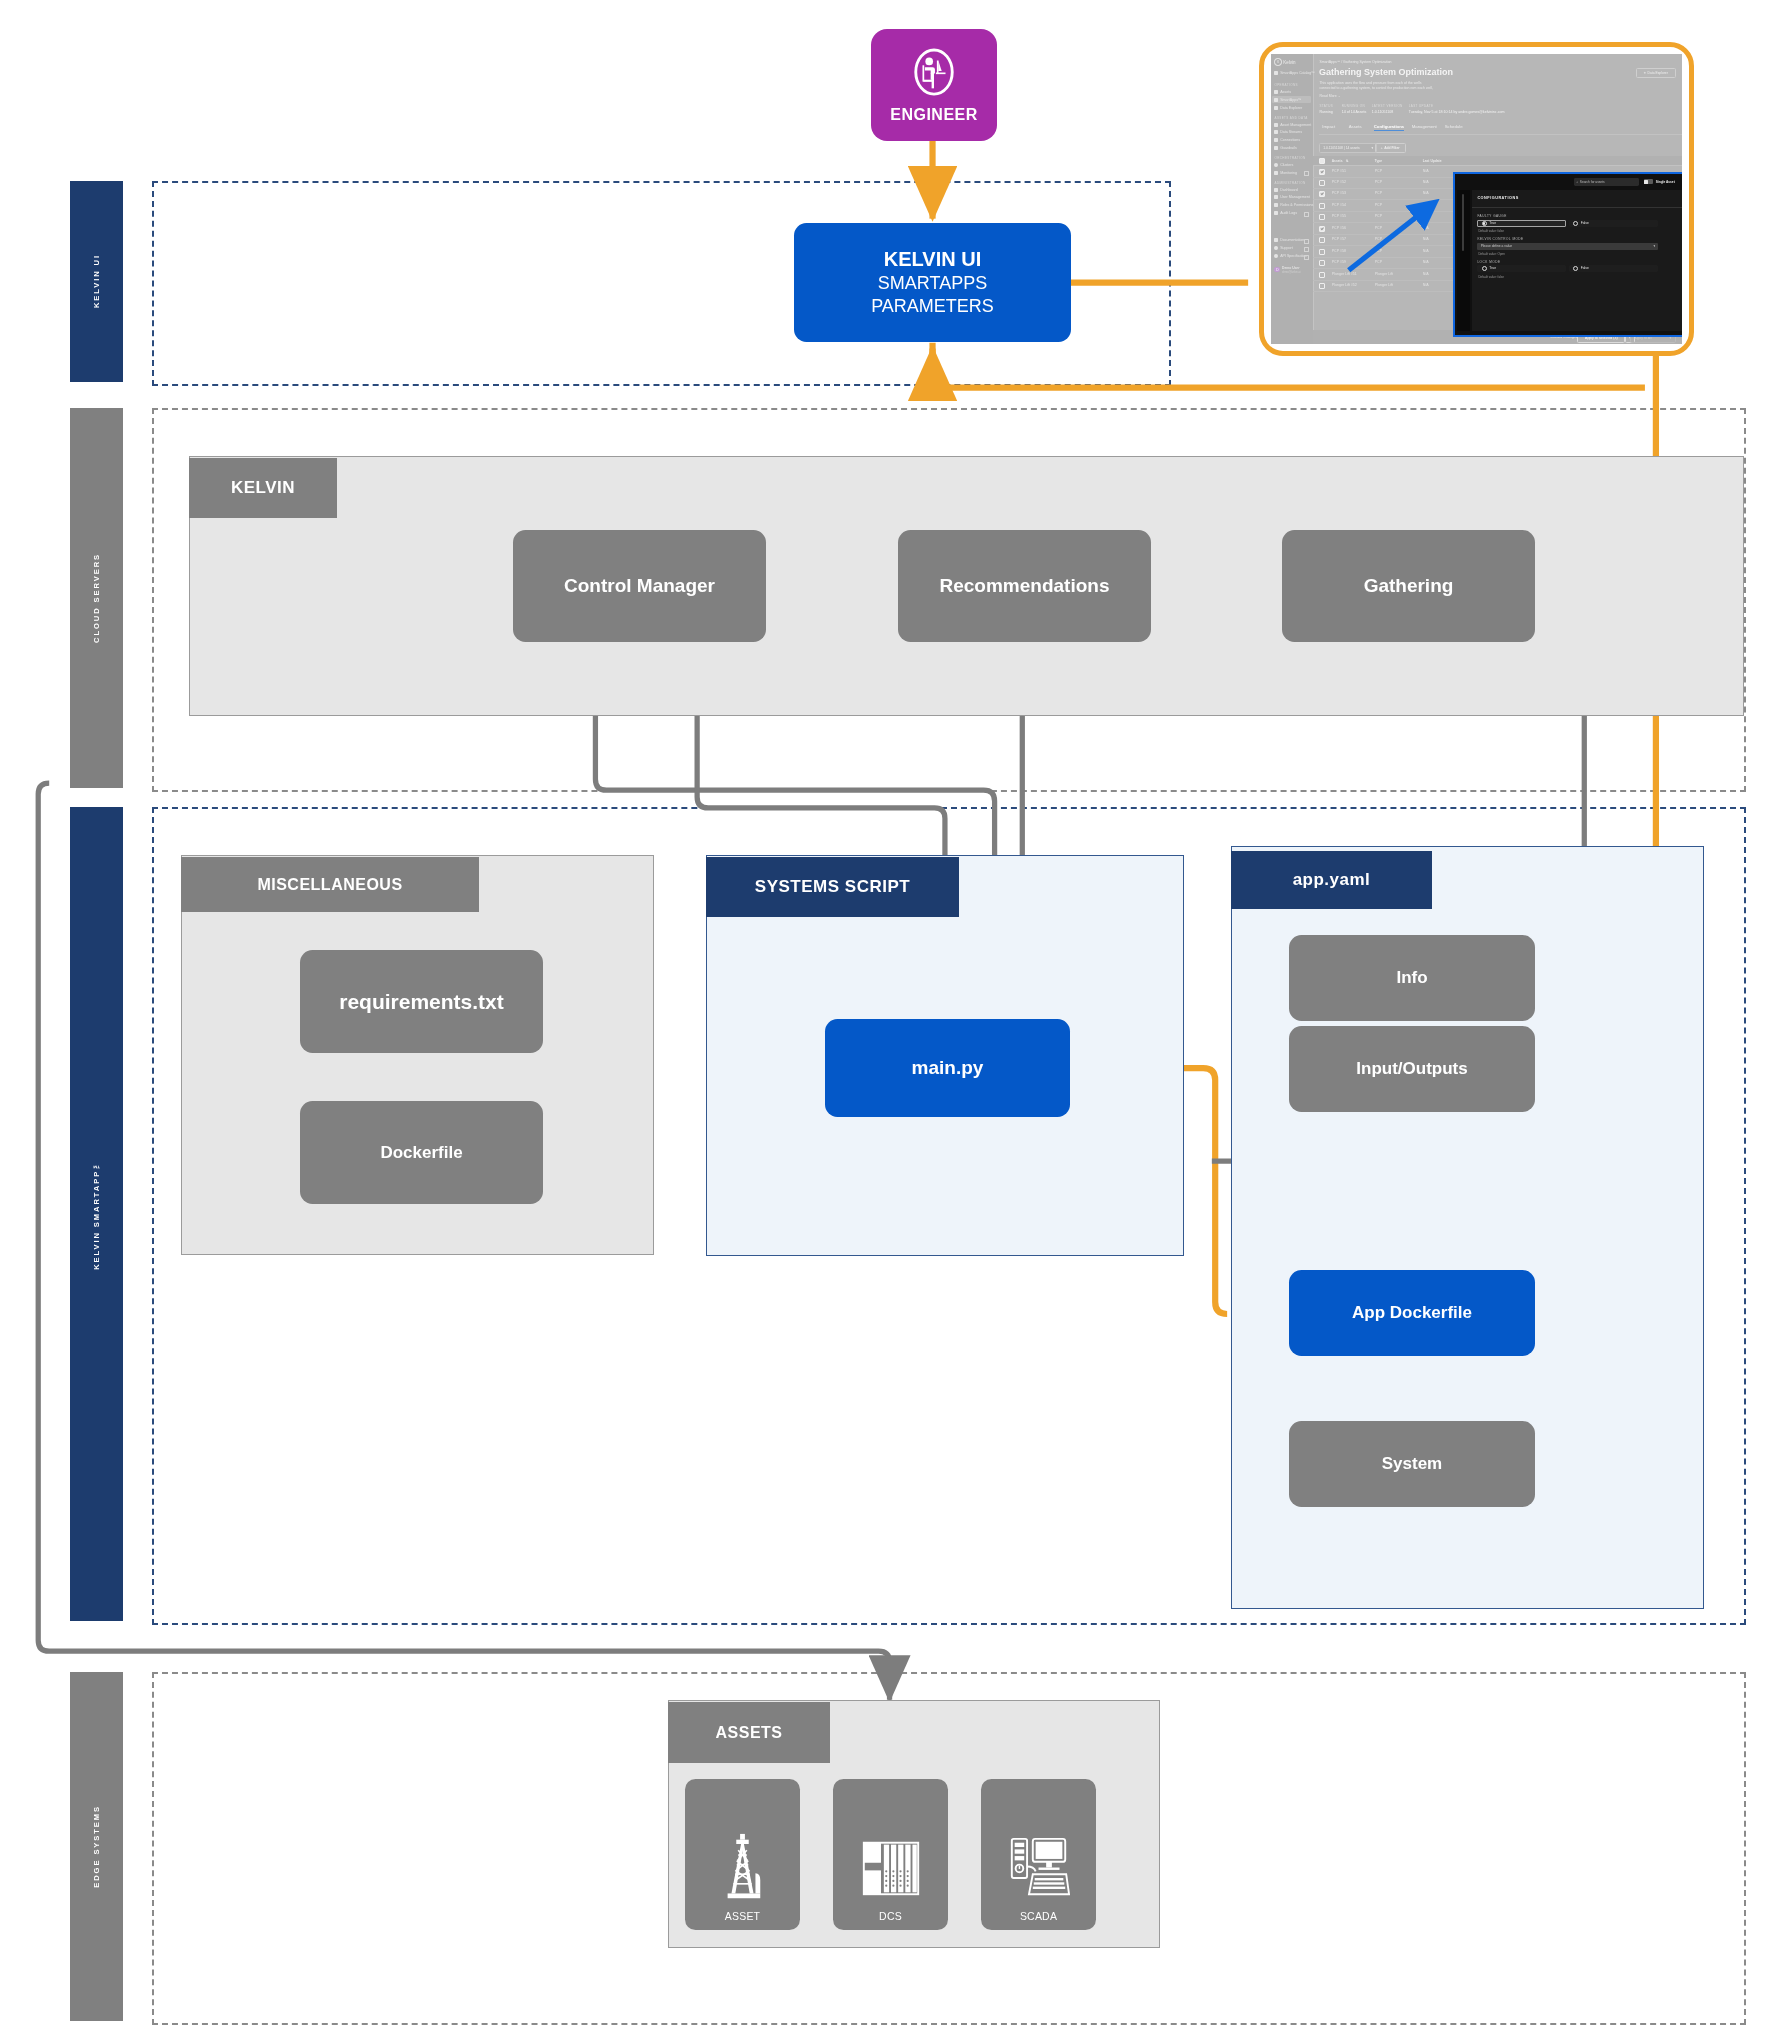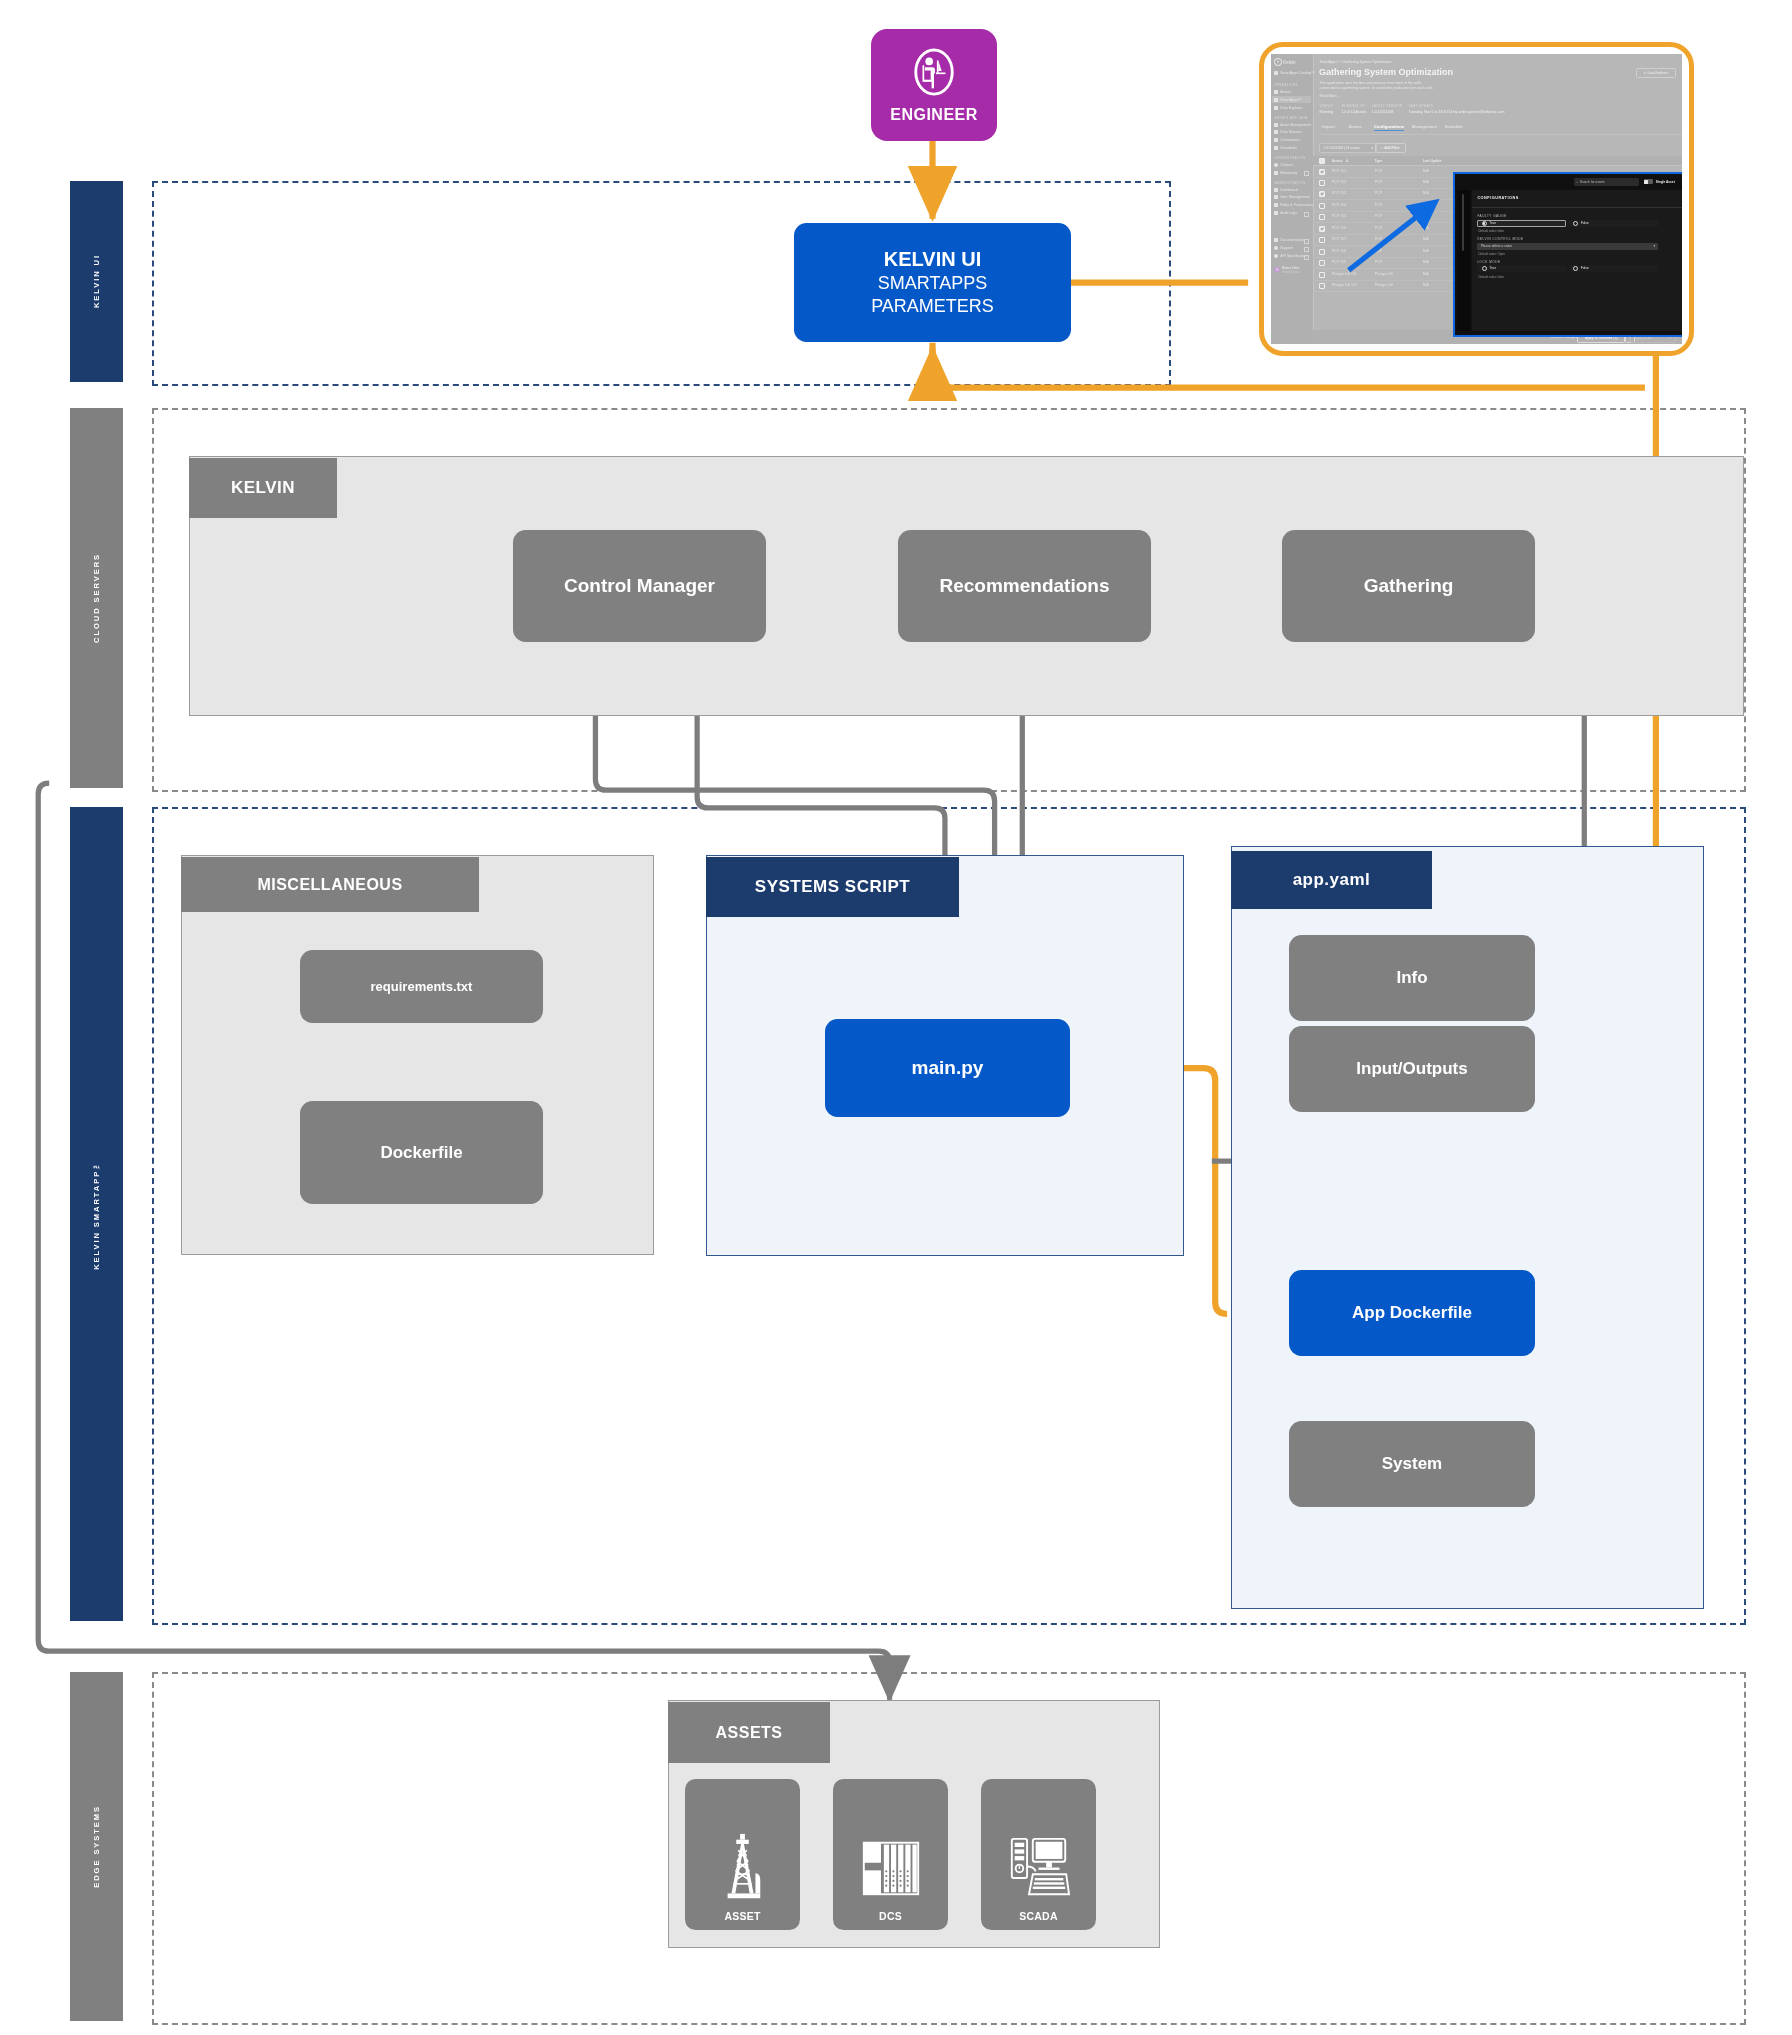--- a/index.html
+++ b/index.html
@@ -88,21 +88,21 @@
   .cfg-opt.sel{border-color:#a5a5a5;}
   .cfg-radio{width:3.3px;height:3.3px;border:0.6px solid #d8d8d8;border-radius:50%;position:relative;flex:none;}
   .cfg-radio.on:after{content:"";position:absolute;inset:0.6px;background:#e8e8e8;border-radius:50%;}
   .cfg-sel2{position:absolute;height:7.6px;background:#3a3a3a;border-radius:1px;color:#c9c9c9;font-size:3.3px;
             display:flex;align-items:center;padding:0 3.3px;justify-content:space-between;box-sizing:border-box;}
   .cfg-def{position:absolute;color:#9a9a9a;font-size:3px;}
 
   
   .ic-card{position:absolute;background:#808080;border-radius:10.5px;display:flex;flex-direction:column;
            align-items:center;justify-content:flex-end;padding-bottom:7.6px;gap:3.8px;}
-  .ic-card .cap{color:#fff;font-weight:bold;font-size:10.5px;letter-spacing:0.2px;}
+  .ic-card .cap{color:#fff;font-weight:normal;font-size:10.5px;letter-spacing:0.2px;}
 
   svg.wires{position:absolute;left:0;top:0;width:1792px;height:2035px;pointer-events:none;}
 </style>
 </head>
 <body>
 
 <div class="lane" style="left:152px;top:181px;width:1015px;height:201px;"></div>
 <div class="lane-tab tab-navy" style="left:70px;top:181px;width:53px;height:201px;">
   <span>KELVIN UI</span>
 </div>
@@ -488,21 +488,21 @@
   <span>Recommendations</span>
 </div>
 <div class="rbox gray-box" style="left:1282px;top:530px;width:253px;height:112px;font-size:19px;">
   <span>Gathering</span>
 </div>
 
 <div class="panel panel-gray" style="left:181px;top:855px;width:473px;height:400px;"></div>
 <div class="panel-hdr hdr-gray" style="left:181px;top:857px;width:298px;height:55px;font-size:16px;">
   <span>MISCELLANEOUS</span>
 </div>
-<div class="rbox gray-box" style="left:300px;top:950px;width:243px;height:73px;font-size:13px;">
+<div class="rbox gray-box" style="left:300px;top:950px;width:243px;height:103px;font-size:21px;">
   <span>requirements.txt</span>
 </div>
 <div class="rbox gray-box" style="left:300px;top:1101px;width:243px;height:103px;font-size:17px;">
   <span>Dockerfile</span>
 </div>
 
 <div class="panel panel-light" style="left:706px;top:855px;width:478px;height:401px;"></div>
 <div class="panel-hdr hdr-navy" style="left:706px;top:857px;width:253px;height:60px;font-size:17px;">
   <span>SYSTEMS SCRIPT</span>
 </div>

